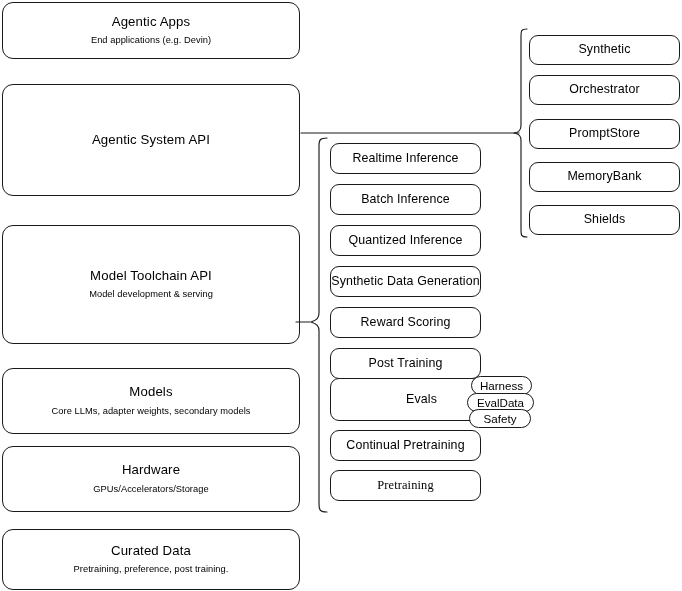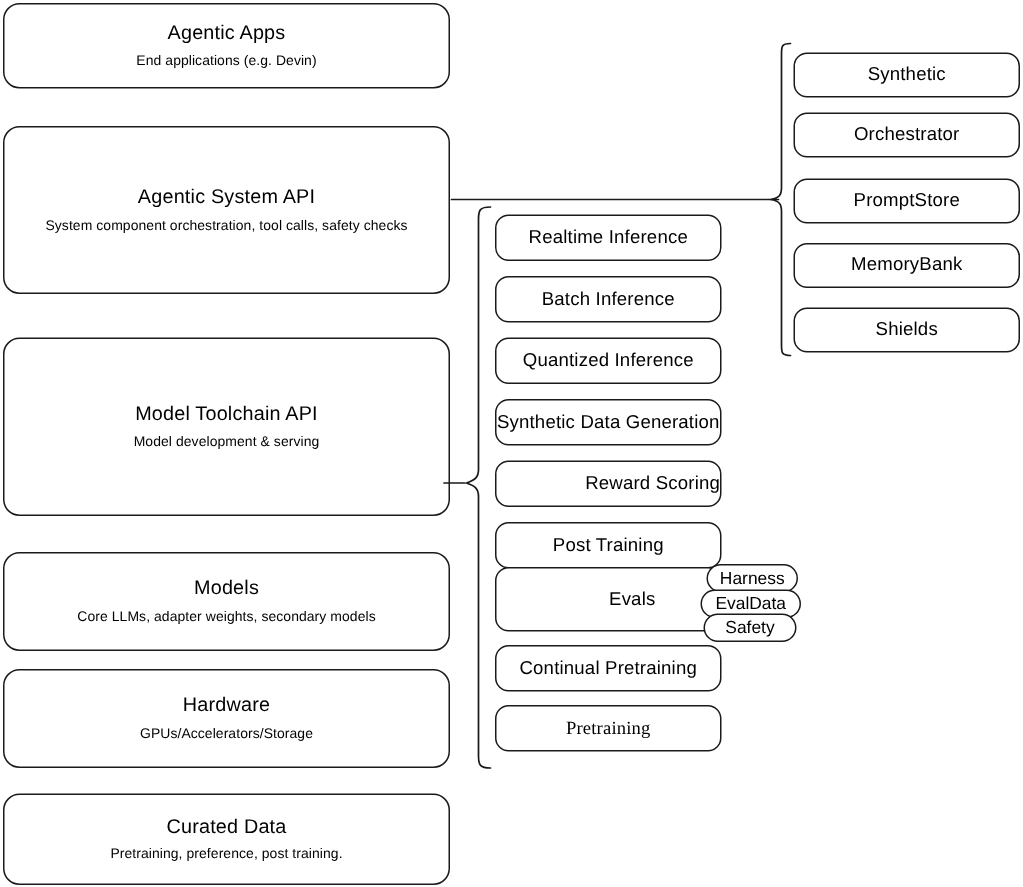--- a/index.html
+++ b/index.html
@@ -91,21 +91,20 @@
 
 <div id="canvas">
 
   <div class="node stack-node" style="left:2px; top:2px; width:298px; height:57px;">
     <div class="title">Agentic Apps</div>
     <div class="subtitle">End applications (e.g. Devin)</div>
   </div>
 
   <div class="node stack-node" style="left:2px; top:84px; width:298px; height:112px;">
     <div class="title">Agentic System API</div>
-    <div class="subtitle">System component orchestration, tool calls, safety checks</div>
   </div>
 
   <div class="node stack-node" style="left:2px; top:225px; width:298px; height:119px;">
     <div class="title">Model Toolchain API</div>
     <div class="subtitle">Model development &amp; serving</div>
   </div>
 
   <div class="node stack-node" style="left:2px; top:368px; width:298px; height:66px;">
     <div class="title">Models</div>
     <div class="subtitle">Core LLMs, adapter weights, secondary models</div>
@@ -126,21 +125,21 @@
   </div>
   <div class="node simple-node" style="left:330px; top:184px; width:151px; height:31px;">
     <div class="title">Batch Inference</div>
   </div>
   <div class="node simple-node" style="left:330px; top:225px; width:151px; height:31px;">
     <div class="title">Quantized Inference</div>
   </div>
   <div class="node simple-node" style="left:330px; top:266px; width:151px; height:31px;">
     <div class="title">Synthetic Data Generation</div>
   </div>
-  <div class="node simple-node" style="left:330px; top:307px; width:151px; height:31px;align-items:flex-end;">
+  <div class="node simple-node" style="left:330px; top:307px; width:151px; height:31px;">
     <div class="title">Reward Scoring</div>
   </div>
   <div class="node simple-node" style="left:330px; top:348px; width:151px; height:31px;">
     <div class="title">Post Training</div>
   </div>
   <div class="node simple-node" style="left:330px; top:378px; width:151px; height:43px;padding-left:32px;">
     <div class="title">Evals</div>
   </div>
   <div class="node simple-node" style="left:330px; top:430px; width:151px; height:31px;">
     <div class="title">Continual Pretraining</div>

